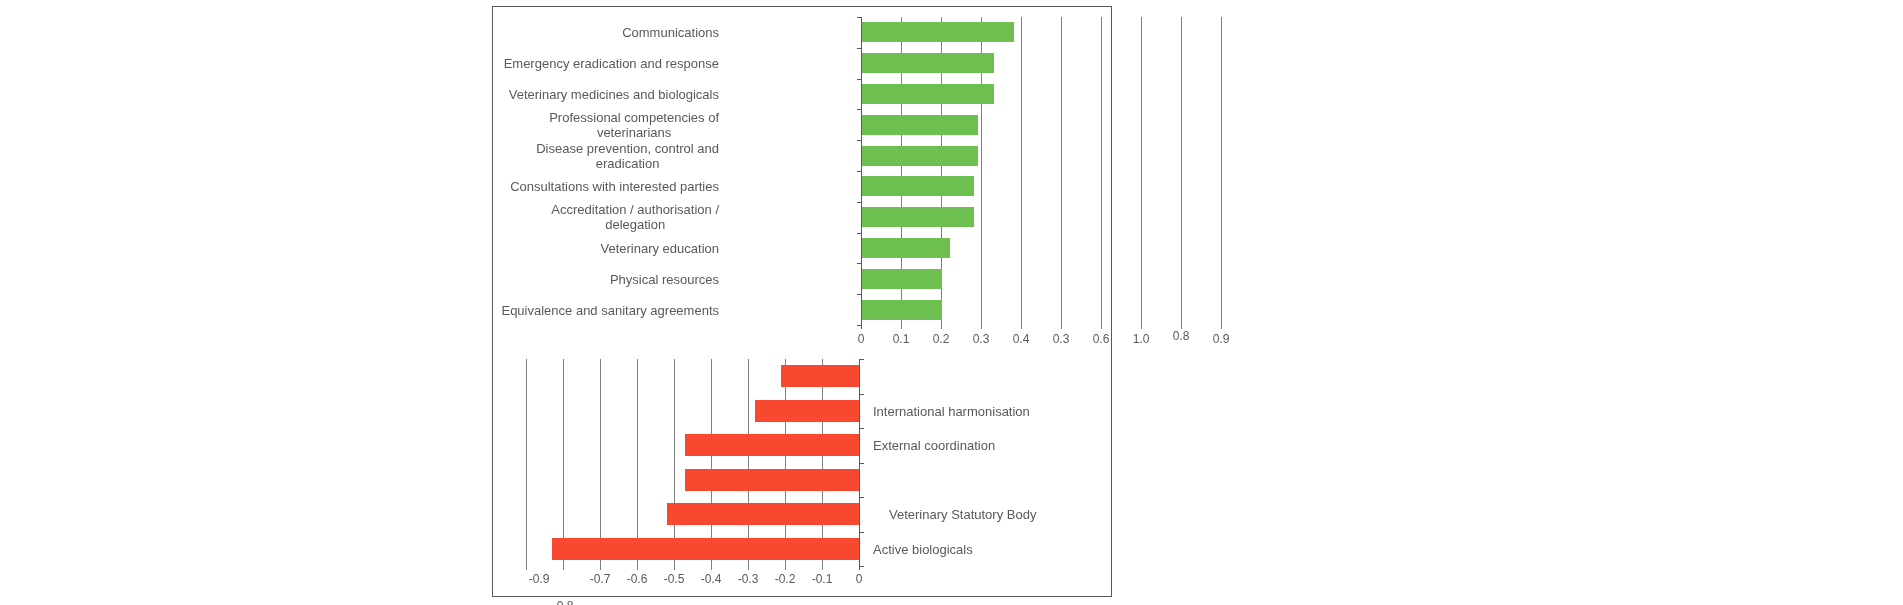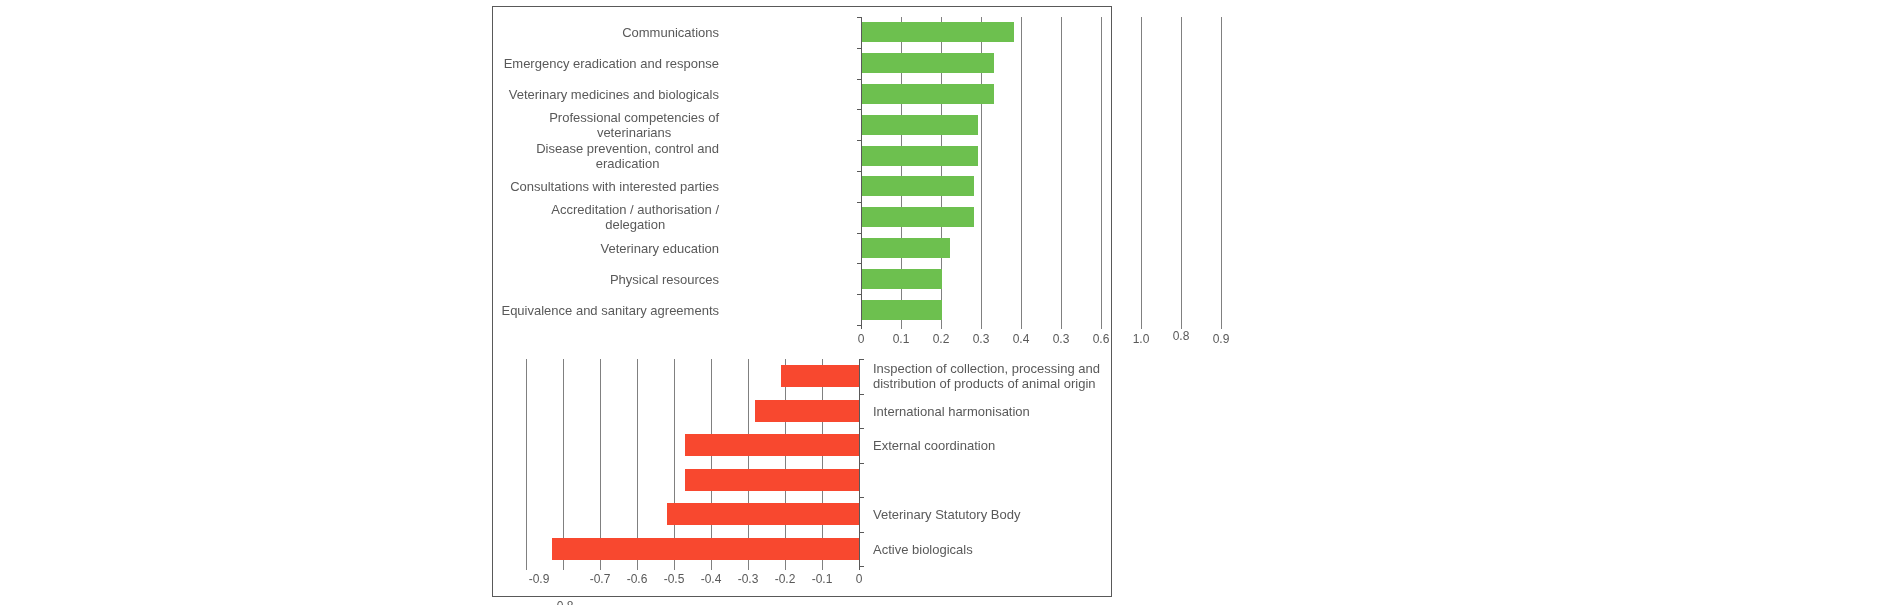--- a/index.html
+++ b/index.html
@@ -100,29 +100,27 @@
         <div class="gridline" style="left: 329px; top: 352px; height: 211px; background: rgb(128, 128, 128);"></div>
         <div class="axisline" style="left: 366px; top: 352px; height: 211px;"></div>
         <div class="tickmark-h" style="left: 367px; top: 352px; background: rgb(89, 89, 89);"></div>
         <div class="tickmark-h" style="left: 367px; top: 386.5px; background: rgb(89, 89, 89);"></div>
         <div class="tickmark-h" style="left: 367px; top: 421px; background: rgb(89, 89, 89);"></div>
         <div class="tickmark-h" style="left: 367px; top: 455.5px; background: rgb(89, 89, 89);"></div>
         <div class="tickmark-h" style="left: 367px; top: 490px; background: rgb(89, 89, 89);"></div>
         <div class="tickmark-h" style="left: 367px; top: 524.5px; background: rgb(89, 89, 89);"></div>
         <div class="tickmark-h" style="left: 367px; top: 559px; background: rgb(89, 89, 89);"></div>
         <div class="bar" style="left: 288.3px; top: 358.25px; width: 77.7px; height: 22px; background: rgb(248, 72, 47);"></div>
-        <div class="cat-label anchor-left" style="top: 369.25px; left: 380px; width: 330px;">Inspection of collection, processing and
- distribution of products of animal origin</div>
         <div class="bar" style="left: 262.4px; top: 392.75px; width: 103.6px; height: 22px; background: rgb(248, 72, 47);"></div>
         <div class="cat-label anchor-left" style="top: 403.75px; left: 380px; width: 330px;">International harmonisation</div>
         <div class="bar" style="left: 192.1px; top: 427.25px; width: 173.9px; height: 22px; background: rgb(248, 72, 47);"></div>
         <div class="cat-label anchor-left" style="top: 438.25px; left: 380px; width: 330px;">External coordination</div>
         <div class="bar" style="left: 192.1px; top: 461.75px; width: 173.9px; height: 22px; background: rgb(248, 72, 47);"></div>
         <div class="bar" style="left: 173.6px; top: 496.25px; width: 192.4px; height: 22px; background: rgb(248, 72, 47);"></div>
-        <div class="cat-label anchor-left" style="top: 507.25px; left: 380px; width: 330px;">Veterinary Statutory Body</div>
+        <div class="cat-label anchor-left" style="top: 507.25px; left: 396px; width: 330px;">Veterinary Statutory Body</div>
         <div class="bar" style="left: 58.9px; top: 530.75px; width: 307.1px; height: 22px; background: rgb(248, 72, 47);"></div>
         <div class="cat-label anchor-left" style="top: 541.75px; left: 380px; width: 330px;">Active biologicals</div>
         <div class="x-tick-label" style="left: 46px; top: 565px;">-0.9</div>
         <div class="x-tick-label" style="left: 70px; top: 592px;">-0.8</div>
         <div class="x-tick-label" style="left: 107px; top: 565px;">-0.7</div>
         <div class="x-tick-label" style="left: 144px; top: 565px;">-0.6</div>
         <div class="x-tick-label" style="left: 181px; top: 565px;">-0.5</div>
         <div class="x-tick-label" style="left: 218px; top: 565px;">-0.4</div>
         <div class="x-tick-label" style="left: 255px; top: 565px;">-0.3</div>
         <div class="x-tick-label" style="left: 292px; top: 565px;">-0.2</div>

